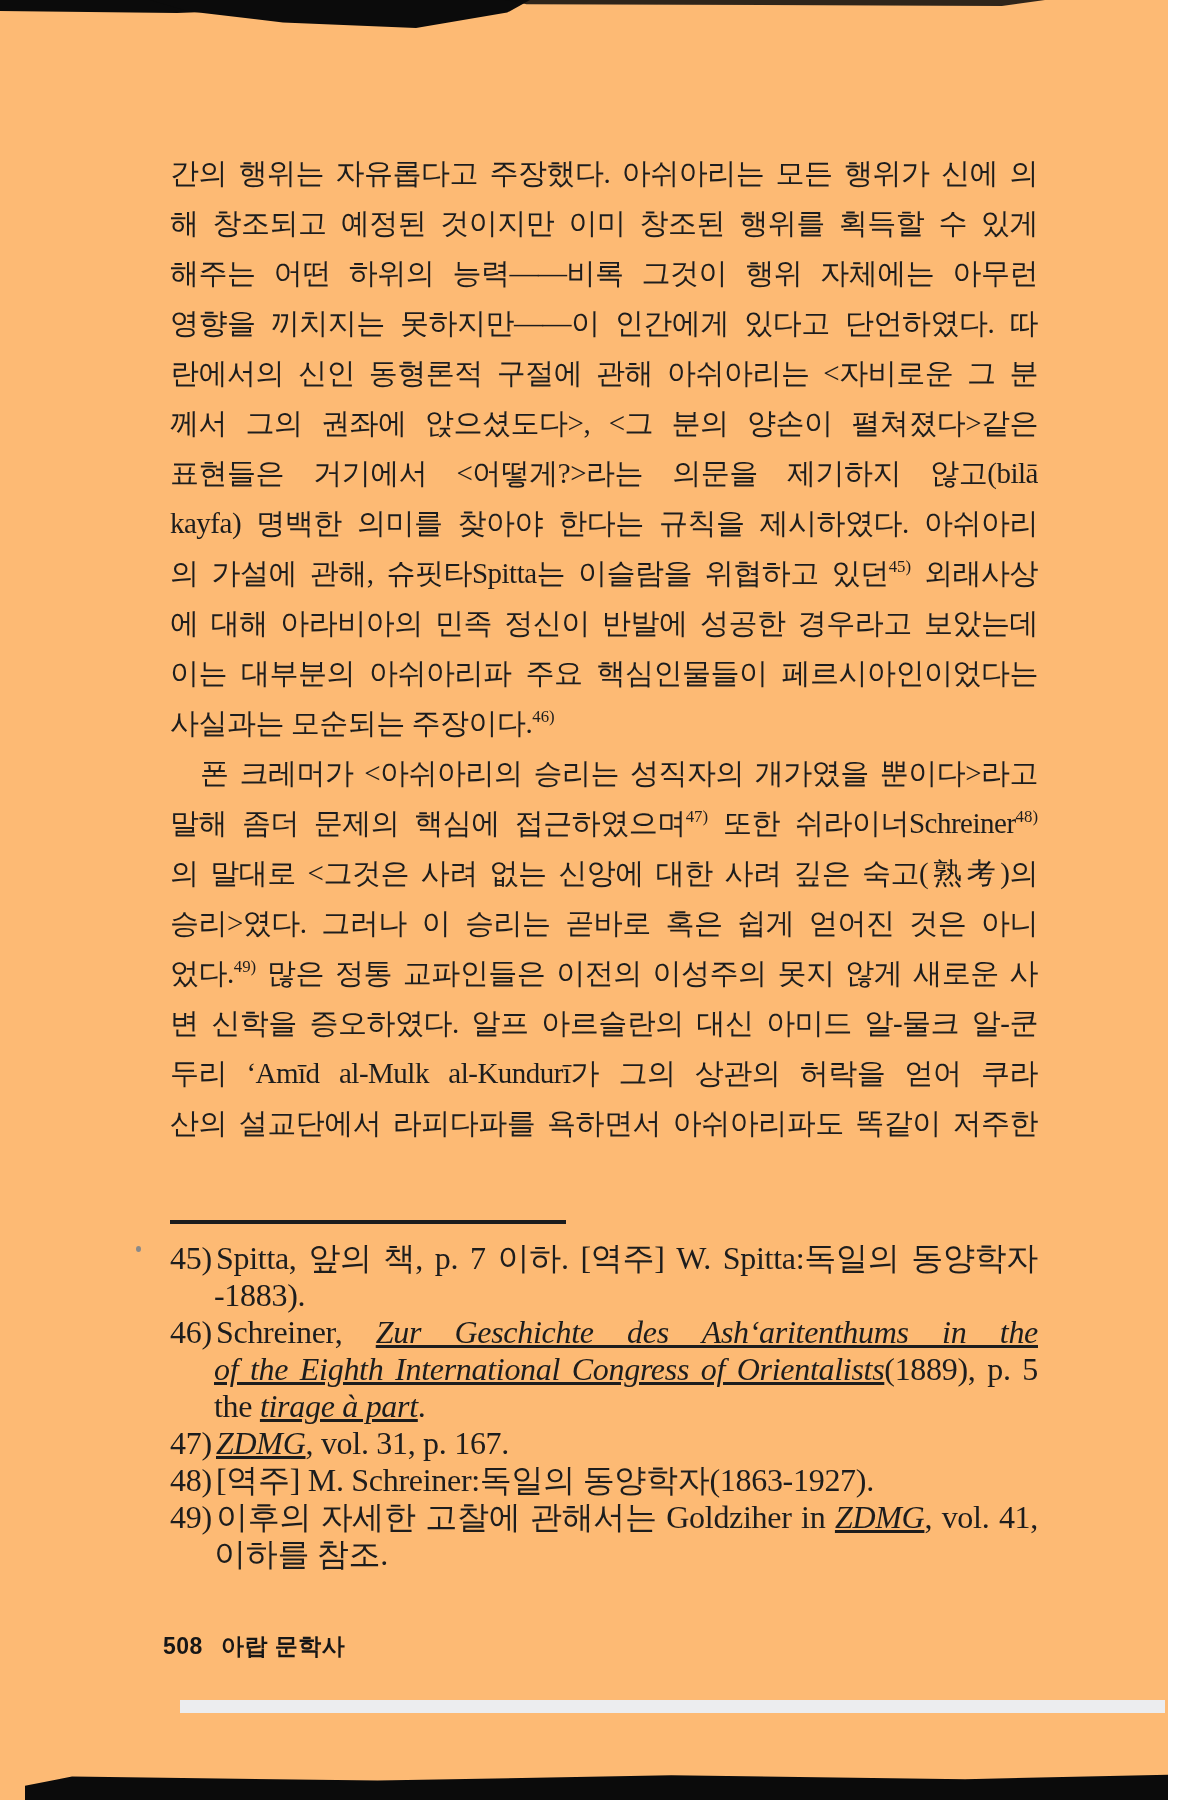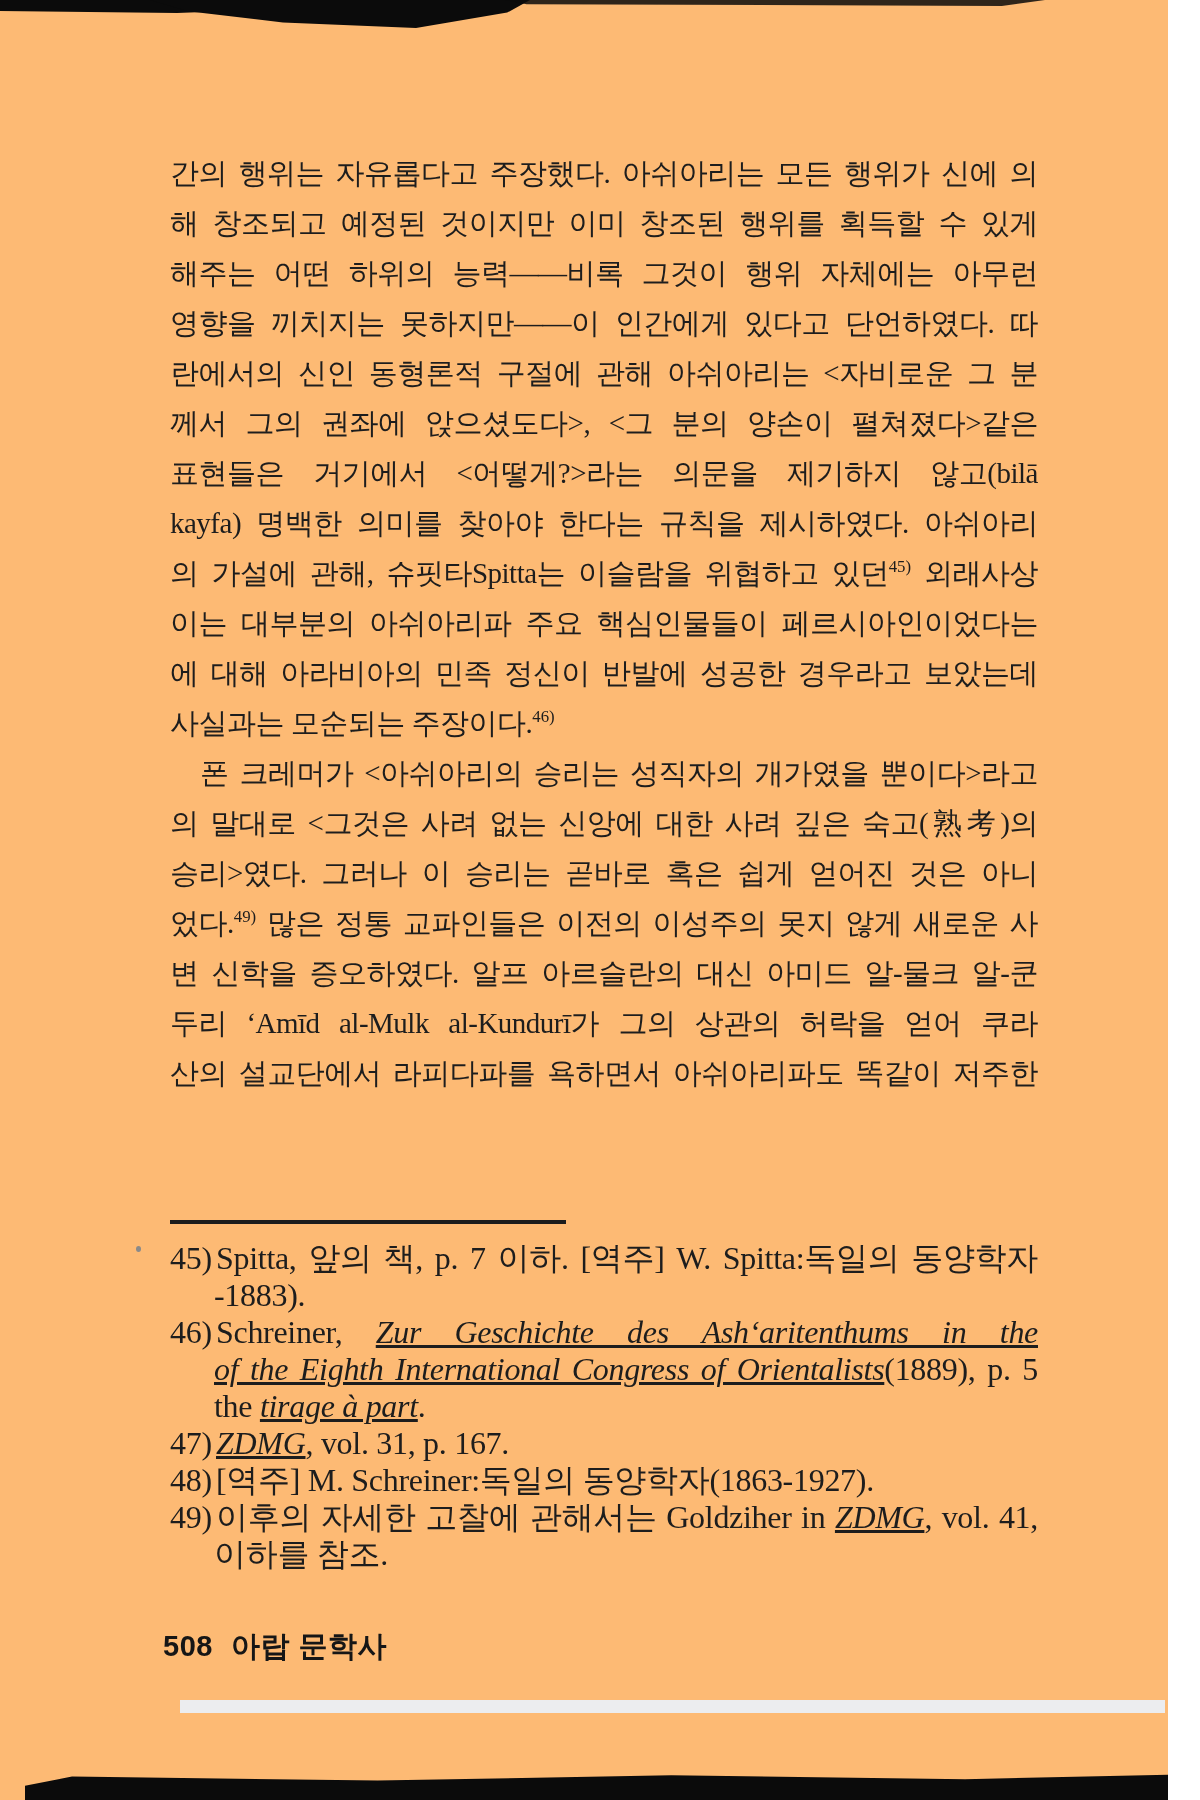--- a/index.html
+++ b/index.html
@@ -46,21 +46,21 @@
   }
   .fn-line.just{text-align:justify;text-align-last:justify;}
   .fn-line.cont{padding-left:44px;}
   .fn-num{display:inline-block;min-width:46px;}
   .fn-line .it{font-style:italic;text-decoration:underline;}
 
   
   .page-footer{
     position:absolute;left:163px;top:1628px;
     font-family:"Liberation Sans","DejaVu Sans",sans-serif;
-    font-weight:bold;font-size:29px;line-height:36px;color:#161616;
+    font-weight:bold;font-size:23px;line-height:36px;color:#161616;
     letter-spacing:0.5px;
   }
   .page-footer .gap{display:inline-block;width:18px;}
 </style>
 </head>
 <body>
 
 <div class="page">
 
   <div class="art art-top-1"></div>
@@ -73,24 +73,25 @@
   <div class="body-text" id="body-text">
       <div class="body-line"><span>간의 행위는 자유롭다고 주장했다. 아쉬아리는 모든 행위가 신에 의</span></div>
       <div class="body-line"><span>해 창조되고 예정된 것이지만 이미 창조된 행위를 획득할 수 있게</span></div>
       <div class="body-line"><span>해주는 어떤 하위의 능력——비록 그것이 행위 자체에는 아무런</span></div>
       <div class="body-line"><span>영향을 끼치지는 못하지만——이 인간에게 있다고 단언하였다. 따</span></div>
       <div class="body-line"><span>란에서의 신인 동형론적 구절에 관해 아쉬아리는 &lt;자비로운 그 분</span></div>
       <div class="body-line"><span>께서 그의 권좌에 앉으셨도다&gt;, &lt;그 분의 양손이 펼쳐졌다&gt;같은</span></div>
       <div class="body-line"><span>표현들은 거기에서 &lt;어떻게?&gt;라는 의문을 제기하지 않고(bilā</span></div>
       <div class="body-line"><span>kayfa) 명백한 의미를 찾아야 한다는 규칙을 제시하였다. 아쉬아리</span></div>
       <div class="body-line"><span>의 가설에 관해, 슈핏타Spitta는 이슬람을 위협하고 있던</span><sup>45)</sup><span> 외래사상</span></div>
+      <div class="body-line"><span>에 대해 아라비아의 민족 정신이 반발에 성공한 경우라고 보았는데</span></div>
       <div class="body-line"><span>이는 대부분의 아쉬아리파 주요 핵심인물들이 페르시아인이었다는</span></div>
-      <div class="body-line"><span>에 대해 아라비아의 민족 정신이 반발에 성공한 경우라고 보았는데</span></div>
       <div class="body-line short"><span>사실과는 모순되는 주장이다.</span><sup>46)</sup></div>
       <div class="body-line indent"><span>폰 크레머가 &lt;아쉬아리의 승리는 성직자의 개가였을 뿐이다&gt;라고</span></div>
+      <div class="body-line"><span>말해 좀더 문제의 핵심에 접근하였으며</span><sup>47)</sup><span> 또한 쉬라이너Schreiner</span><sup>48)</sup></div>
       <div class="body-line"><span>의 말대로 &lt;그것은 사려 없는 신앙에 대한 사려 깊은 숙고(熟考)의</span></div>
       <div class="body-line"><span>승리&gt;였다. 그러나 이 승리는 곧바로 혹은 쉽게 얻어진 것은 아니</span></div>
       <div class="body-line"><span>었다.</span><sup>49)</sup><span> 많은 정통 교파인들은 이전의 이성주의 못지 않게 새로운 사</span></div>
       <div class="body-line"><span>변 신학을 증오하였다. 알프 아르슬란의 대신 아미드 알-물크 알-쿤</span></div>
       <div class="body-line"><span>두리 ‘Amīd al-Mulk al-Kundurī가 그의 상관의 허락을 얻어 쿠라</span></div>
       <div class="body-line"><span>산의 설교단에서 라피다파를 욕하면서 아쉬아리파도 똑같이 저주한</span></div>
     </div>
 
   <div class="fn-rule"></div>
 

